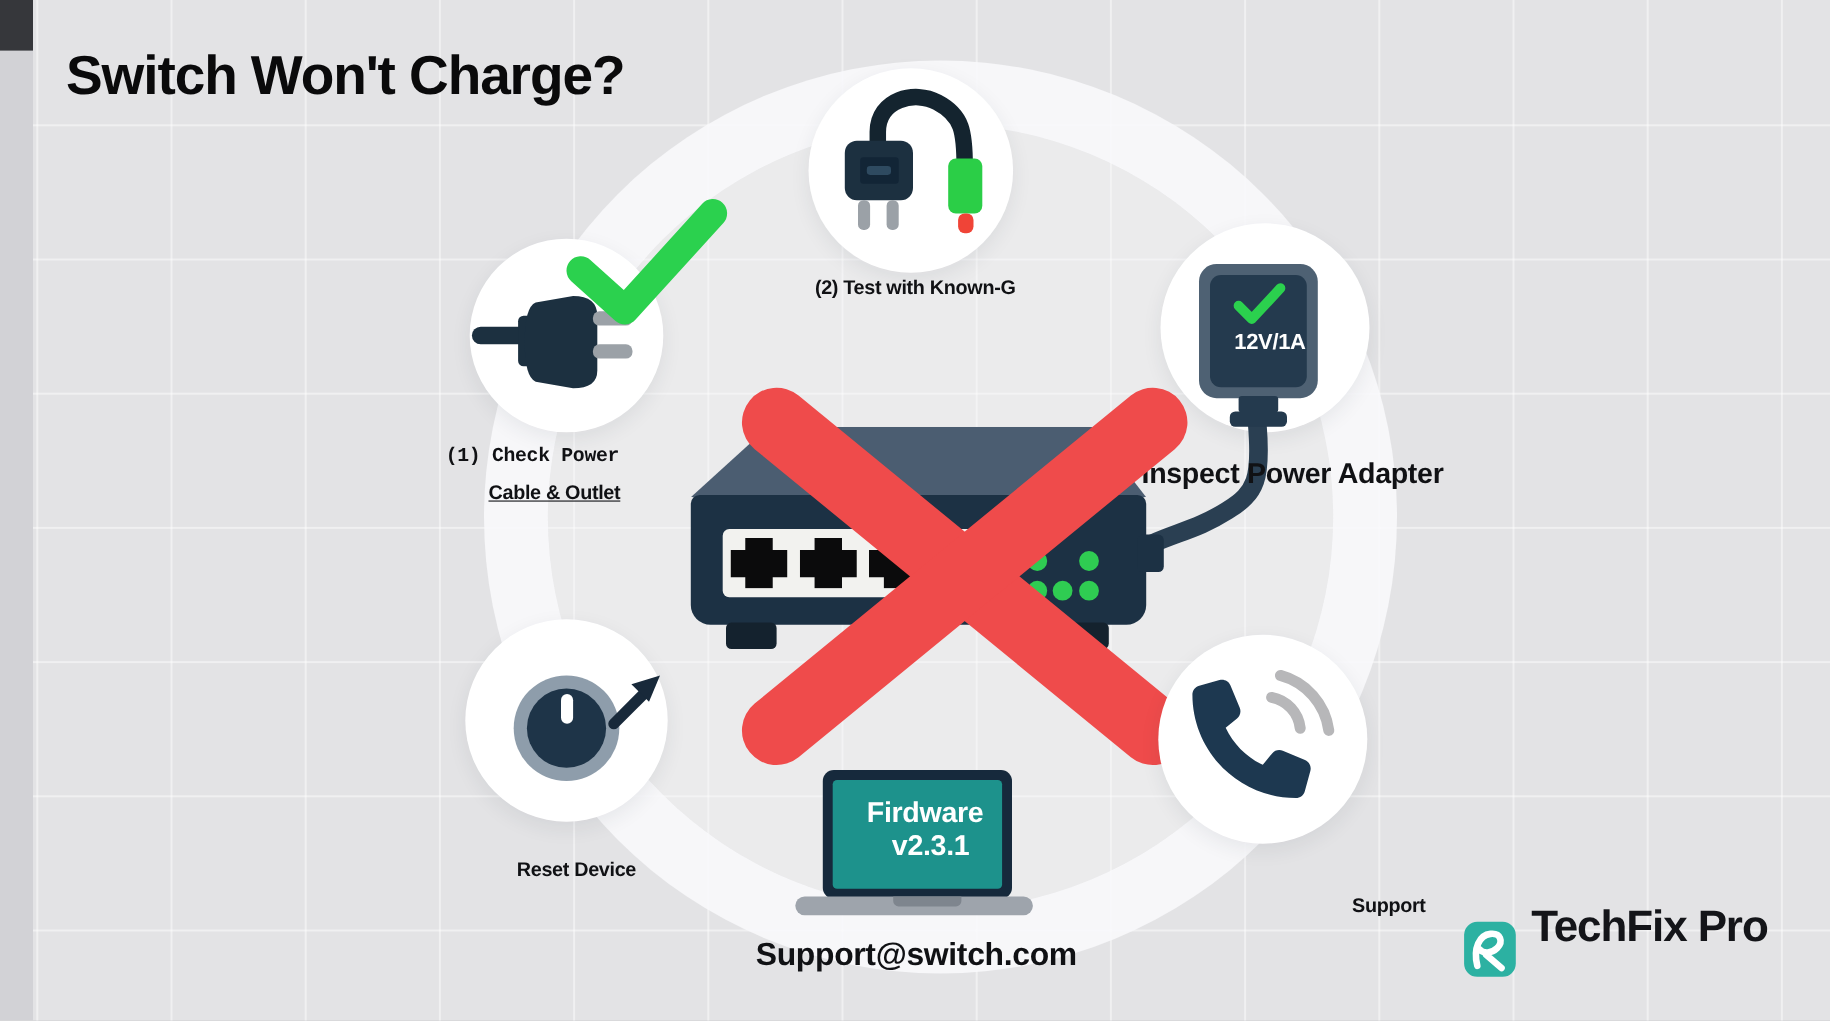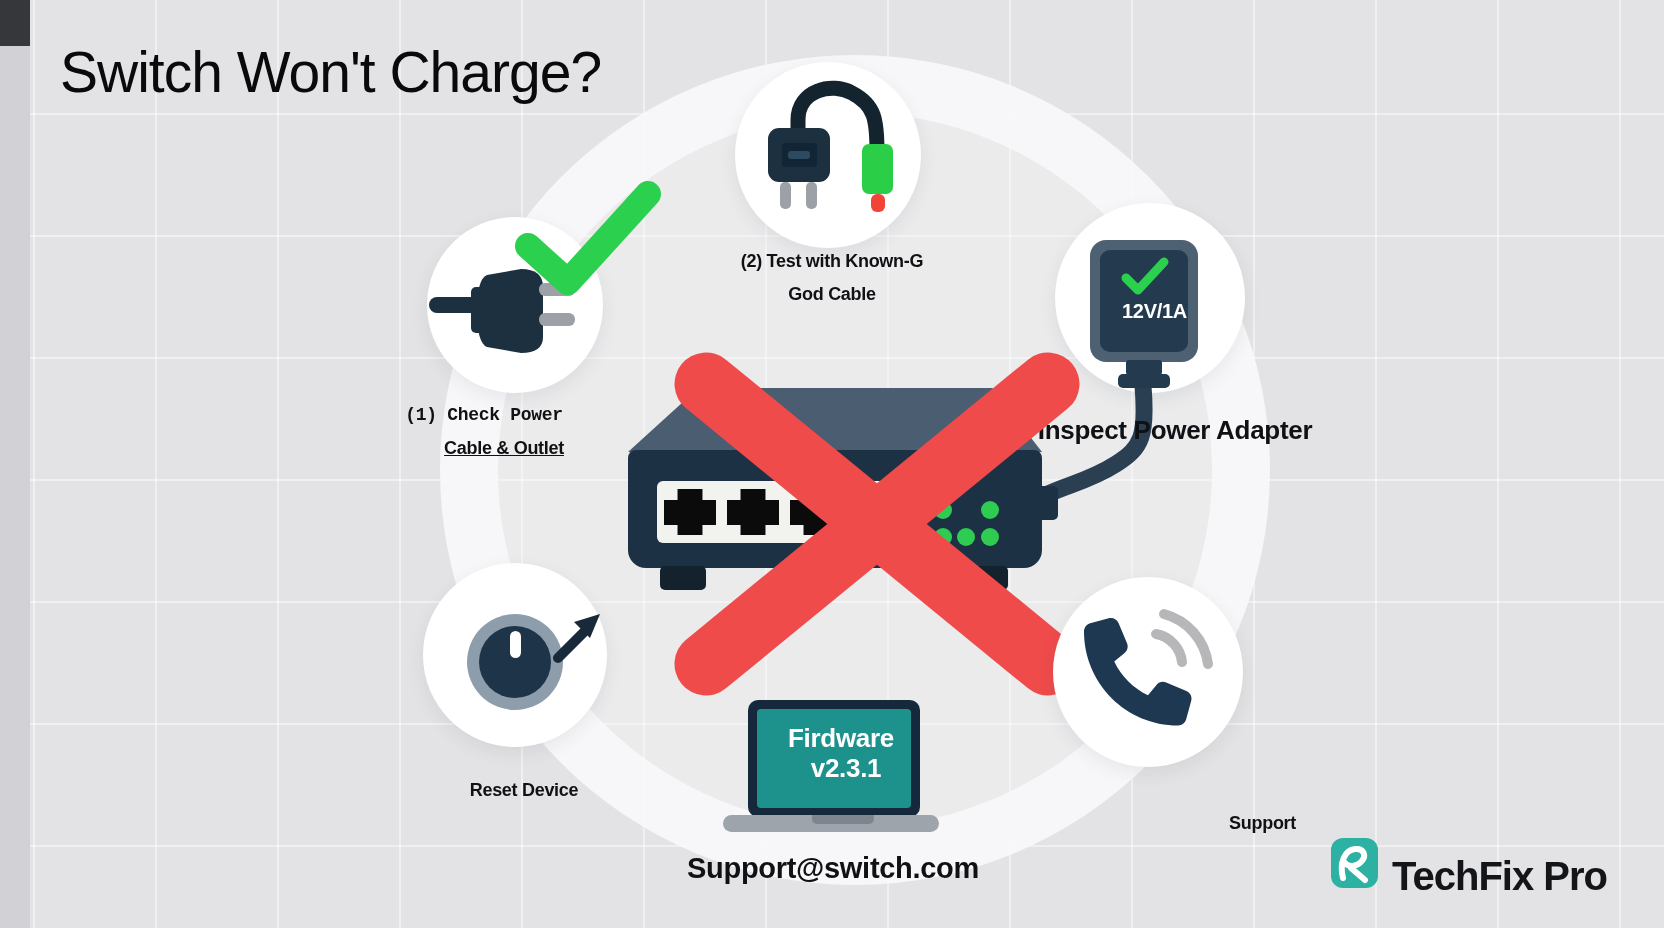--- a/index.html
+++ b/index.html
@@ -14,32 +14,32 @@
     font-family:"Liberation Sans", sans-serif;
     color:#0c0c0e;
   }
   .abs{position:absolute;}
   .circle{position:absolute;border-radius:50%;background:#ffffff;box-shadow:0 6px 18px rgba(40,50,70,.08);}
   .label{position:absolute;font-weight:700;color:#101114;text-align:center;letter-spacing:-0.3px;}
   .f27{font-size:18px;line-height:1.25;}
   svg{display:block;}
   #title{
     position:absolute;left:60px;top:40px;
-    font-size:57px;font-weight:400;line-height:1.14;letter-spacing:-1px;color:#0a0a0b;
+    font-size:50px;font-weight:700;line-height:1.14;letter-spacing:-1px;color:#0a0a0b;
   }
   #ring{
     position:absolute;left:440px;top:55px;width:830px;height:830px;border-radius:50%;
     background:rgba(248,248,250,.35);
     border:58px solid rgba(250,250,252,.8);
     box-sizing:border-box;
   }
   .led{position:absolute;width:18px;height:18px;border-radius:50%;background:#2fcc52;}
   .port{position:absolute;width:52px;height:46px;background:#0b0b0c;
     clip-path:polygon(26% 0,74% 0,74% 24%,100% 24%,100% 78%,74% 78%,74% 100%,26% 100%,26% 78%,0 78%,0 24%,26% 24%);}
-  #brand-text{position:absolute;left:1392px;top:854px;font-size:40px;font-weight:800;letter-spacing:-1px;color:#141519;}
+  #brand-text{position:absolute;left:1392px;top:820px;font-size:40px;font-weight:800;letter-spacing:-1px;color:#141519;}
   .screen-text{font-size:26px;font-weight:700;color:#ffffff;text-align:center;line-height:1.18;letter-spacing:-0.3px;}
 </style>
 </head>
 <body>
 
 <div id="canvas">
 
   <div class="abs" style="left:0;top:0;width:30px;height:928px;background:#d2d2d6;"></div>
   <div class="abs" style="left:0;top:0;width:30px;height:46px;background:#36373b;"></div>
 
@@ -68,21 +68,20 @@
     <path d="M63,72 L63,58 C63,28 97,20 117,31 C140,43 142,58 142,90" fill="none" stroke="#14242f" stroke-width="15" stroke-linecap="round"></path>
     <rect x="33" y="66" width="62" height="54" rx="11" fill="#1c3040"></rect>
     <rect x="47" y="81" width="35" height="24" rx="3" fill="#122536"></rect>
     <rect x="53" y="89" width="22" height="8" rx="3" fill="#2e4a60"></rect>
     <rect x="45" y="120" width="11" height="27" rx="5" fill="#9ba1a7"></rect>
     <rect x="71" y="120" width="11" height="27" rx="5" fill="#9ba1a7"></rect>
     <rect x="127" y="82" width="31" height="50" rx="7" fill="#2bce47"></rect>
     <rect x="136" y="132" width="14" height="18" rx="6" fill="#f04437"></rect>
   </svg>
   <div class="label f27" style="left:682px;top:250px;width:300px;">(2) Test with Known-G</div>
-  <div class="label f27" style="left:682px;top:283px;width:300px;">God Cable</div>
 
   <div class="circle" style="left:1055px;top:203px;width:190px;height:190px;"></div>
 
   <svg class="abs" style="left:1000px;top:380px;" width="220" height="150" viewBox="0 0 220 150">
     <path d="M143,6 C147,55 142,68 116,84 C91,100 70,104 48,114" fill="none" stroke="#2a3f52" stroke-width="17" stroke-linecap="round"></path>
   </svg>
   <div class="abs" style="left:1090px;top:240px;width:108px;height:122px;background:#4e6173;border-radius:16px;"></div>
   <div class="abs" style="left:1100px;top:250px;width:88px;height:102px;background:#243a4e;border-radius:10px;"></div>
   <svg class="abs" style="left:1118px;top:254px;" width="56" height="44" viewBox="0 0 56 44">
     <polyline points="8,24 20,36 46,8" fill="none" stroke="#2bd14e" stroke-width="9" stroke-linecap="round" stroke-linejoin="round"></polyline>

